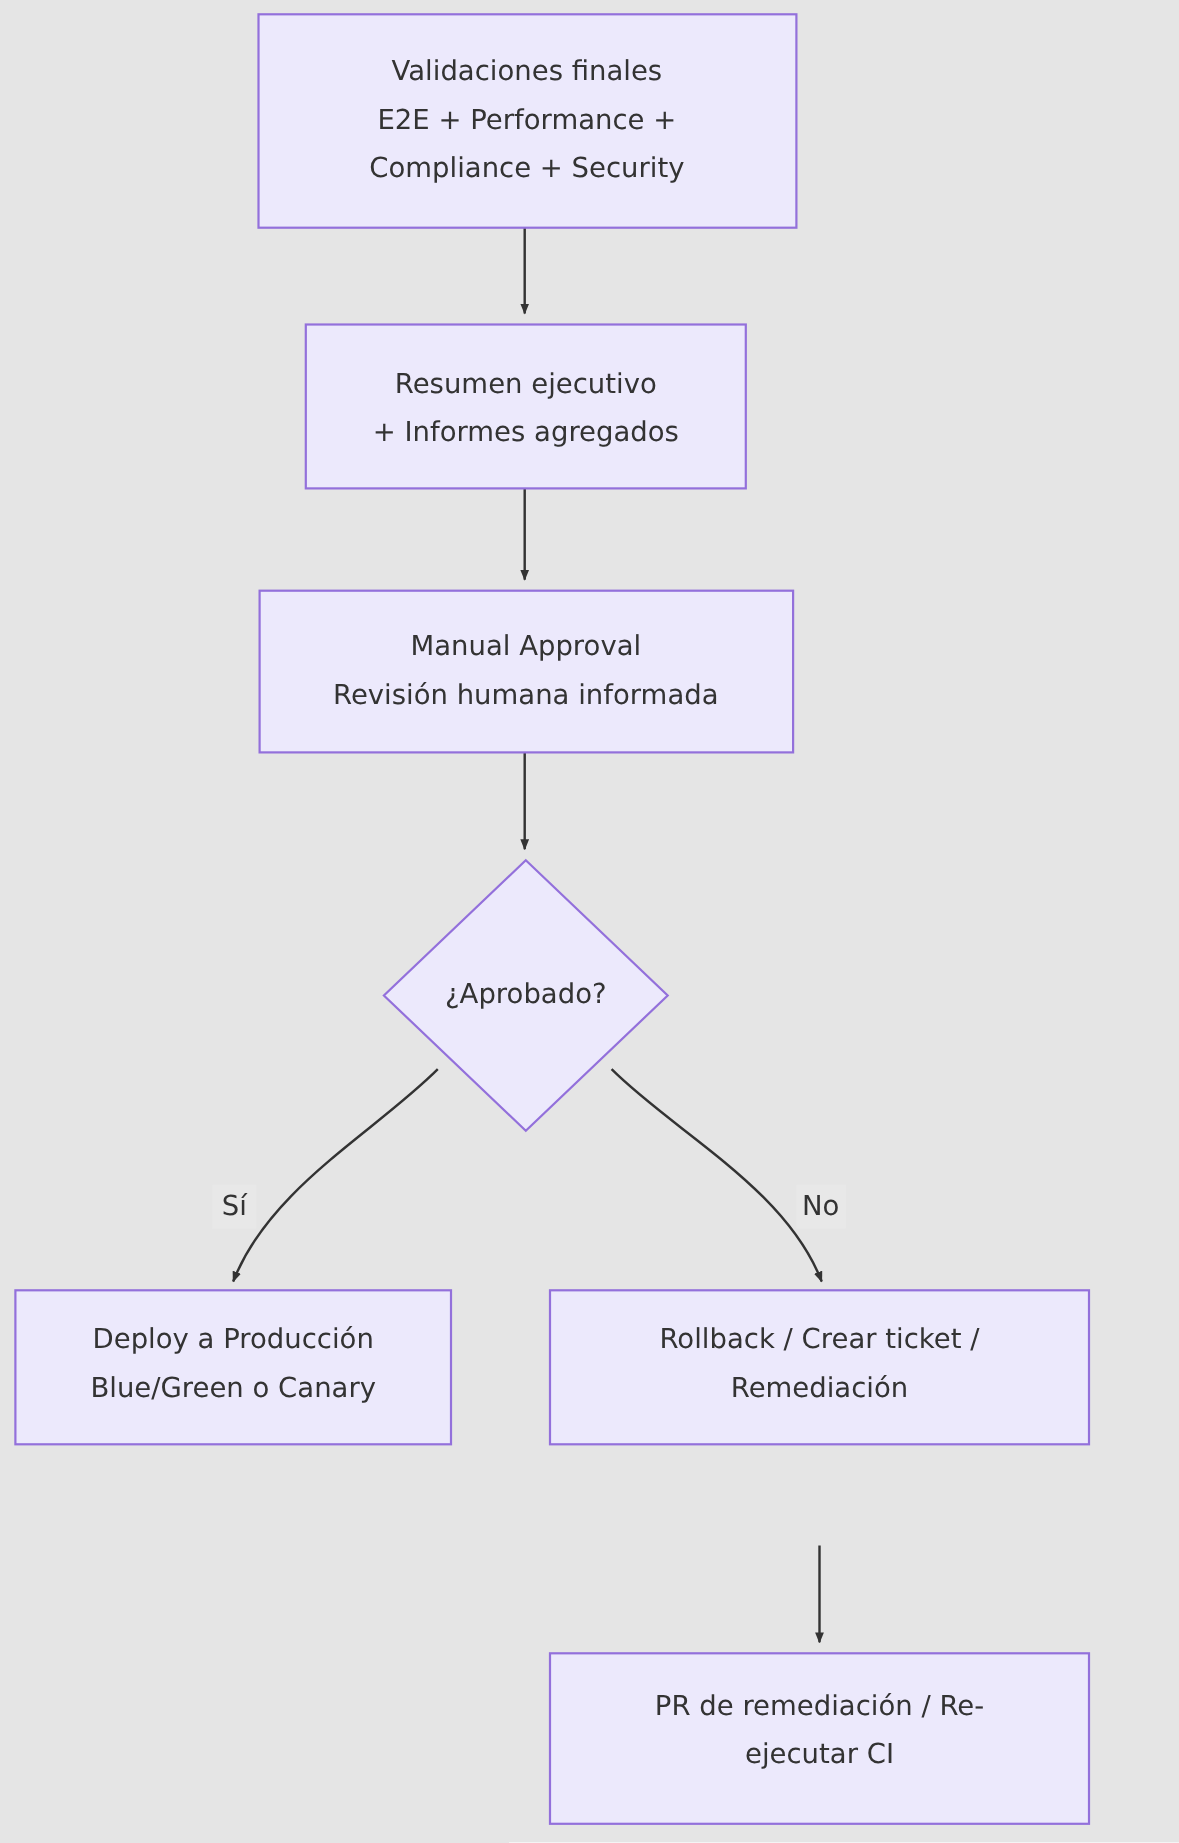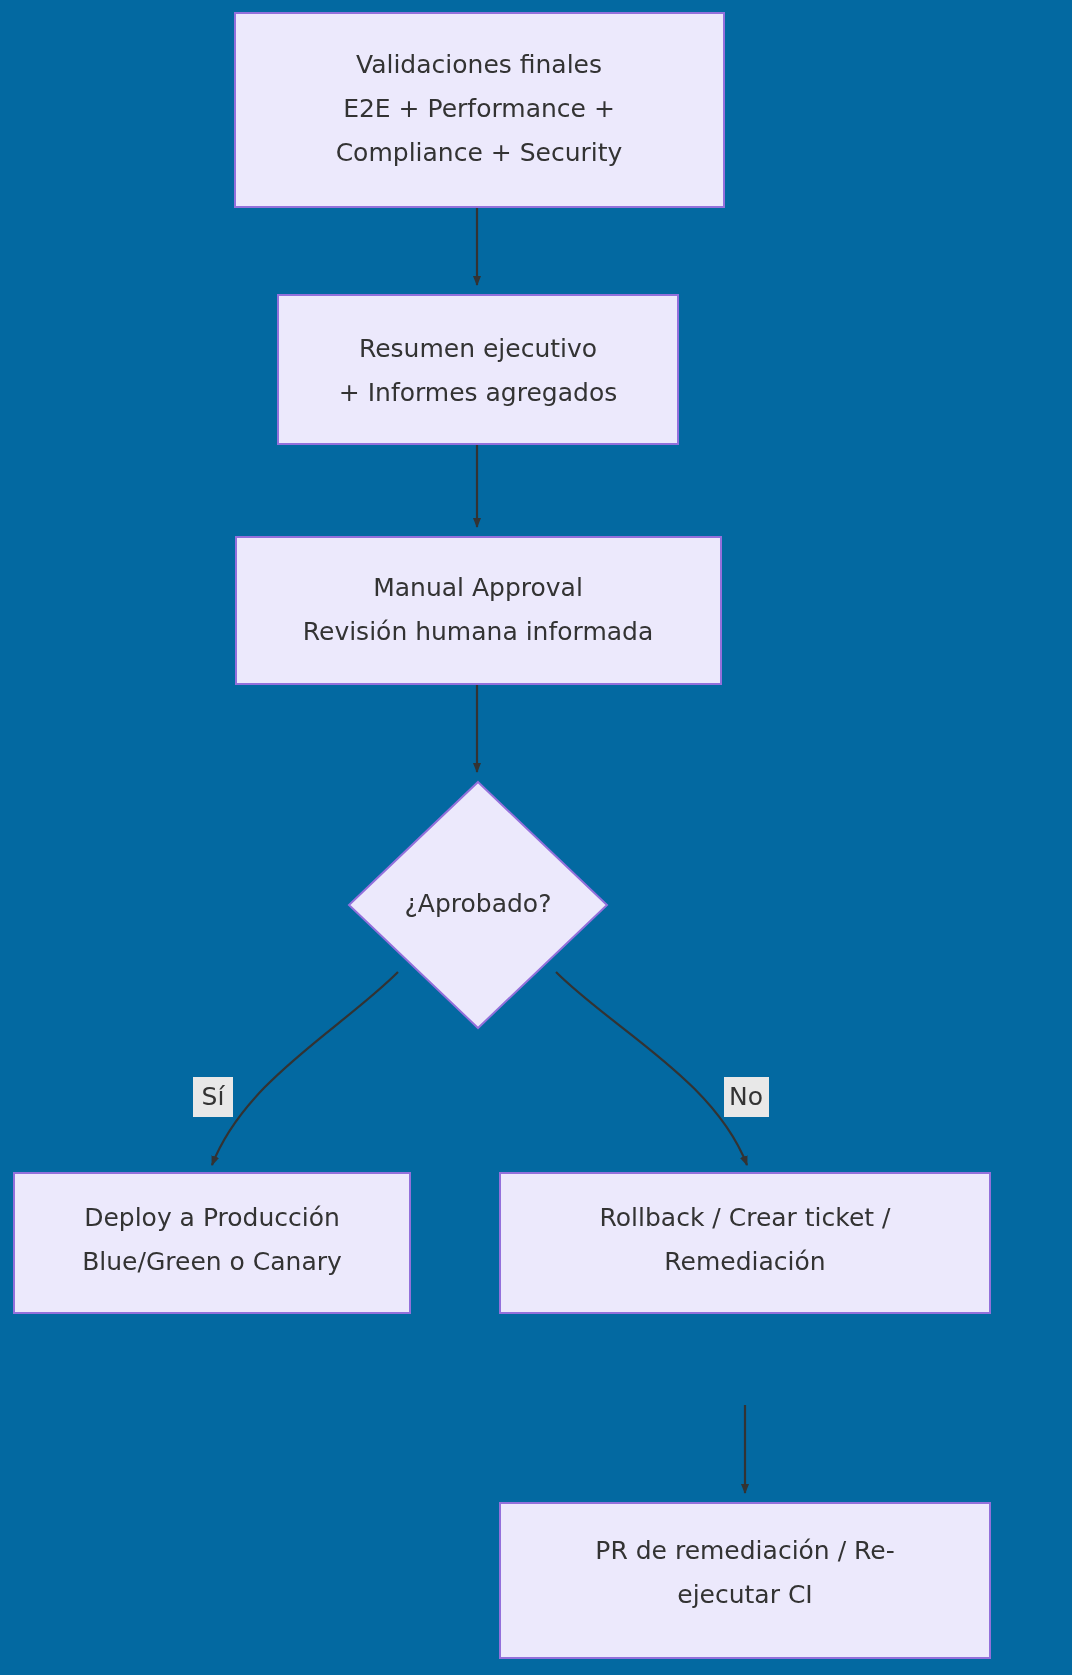--- a/index.html
+++ b/index.html
@@ -7,21 +7,21 @@
     padding: 0;
     background: #ffffff;
   }
   body {
     font-family: "DejaVu Sans", sans-serif;
   }
   #flowchart-root {
     position: relative;
     width: 1072px;
     height: 1675px;
-    background: #0369a1;
+    background: #e5e5e5;
     overflow: hidden;
   }
   svg.diagram {
     display: block;
     width: 1072px;
     height: 1675px;
   }
   .node-shape {
     fill: #ece9fc;
     stroke: #9370db;

